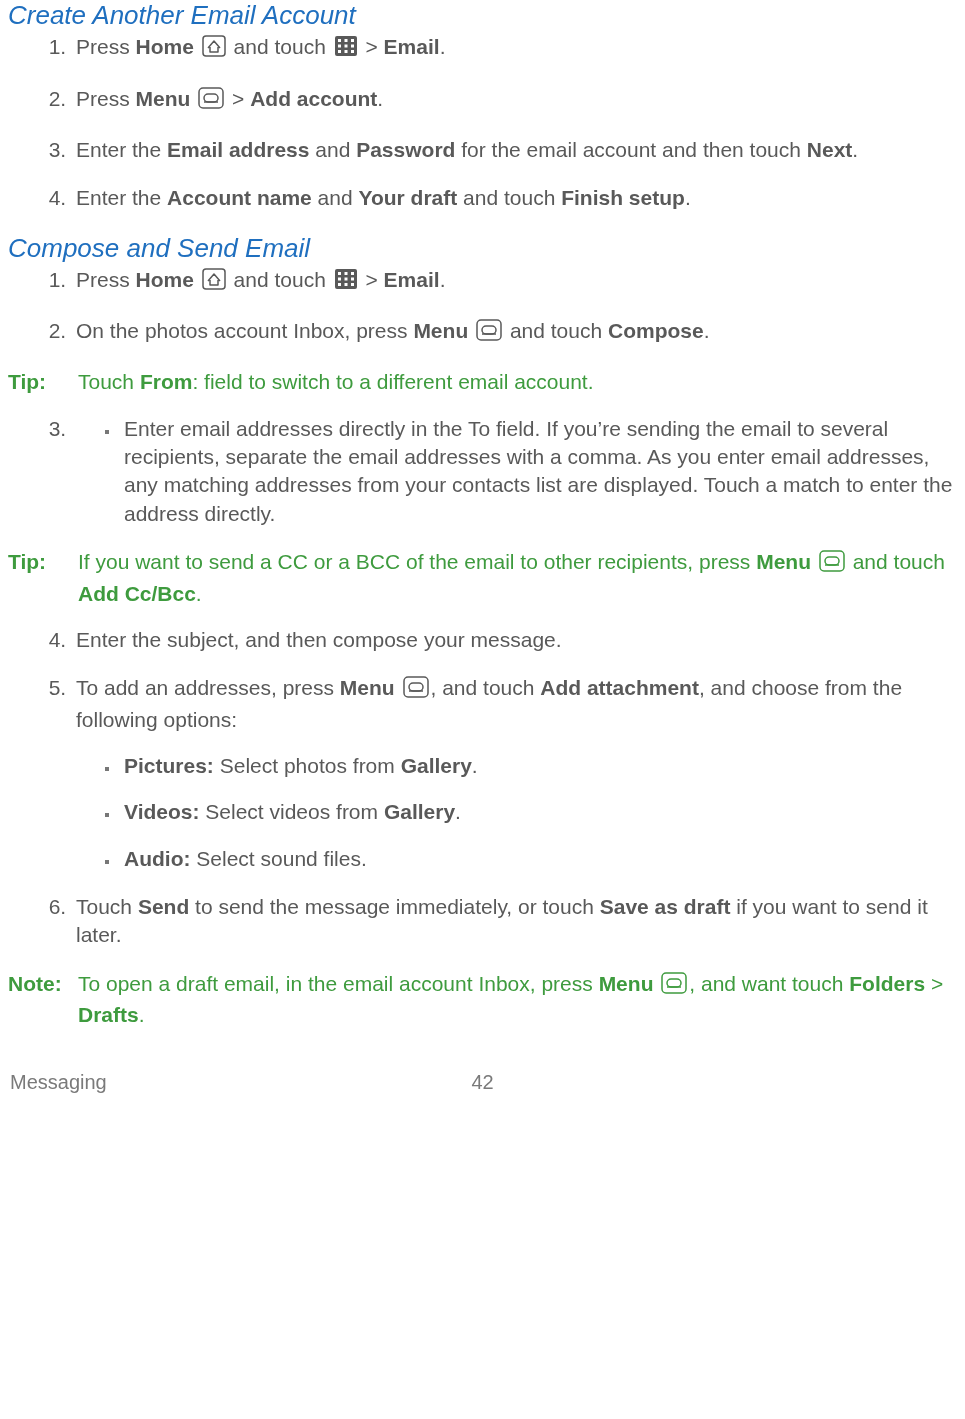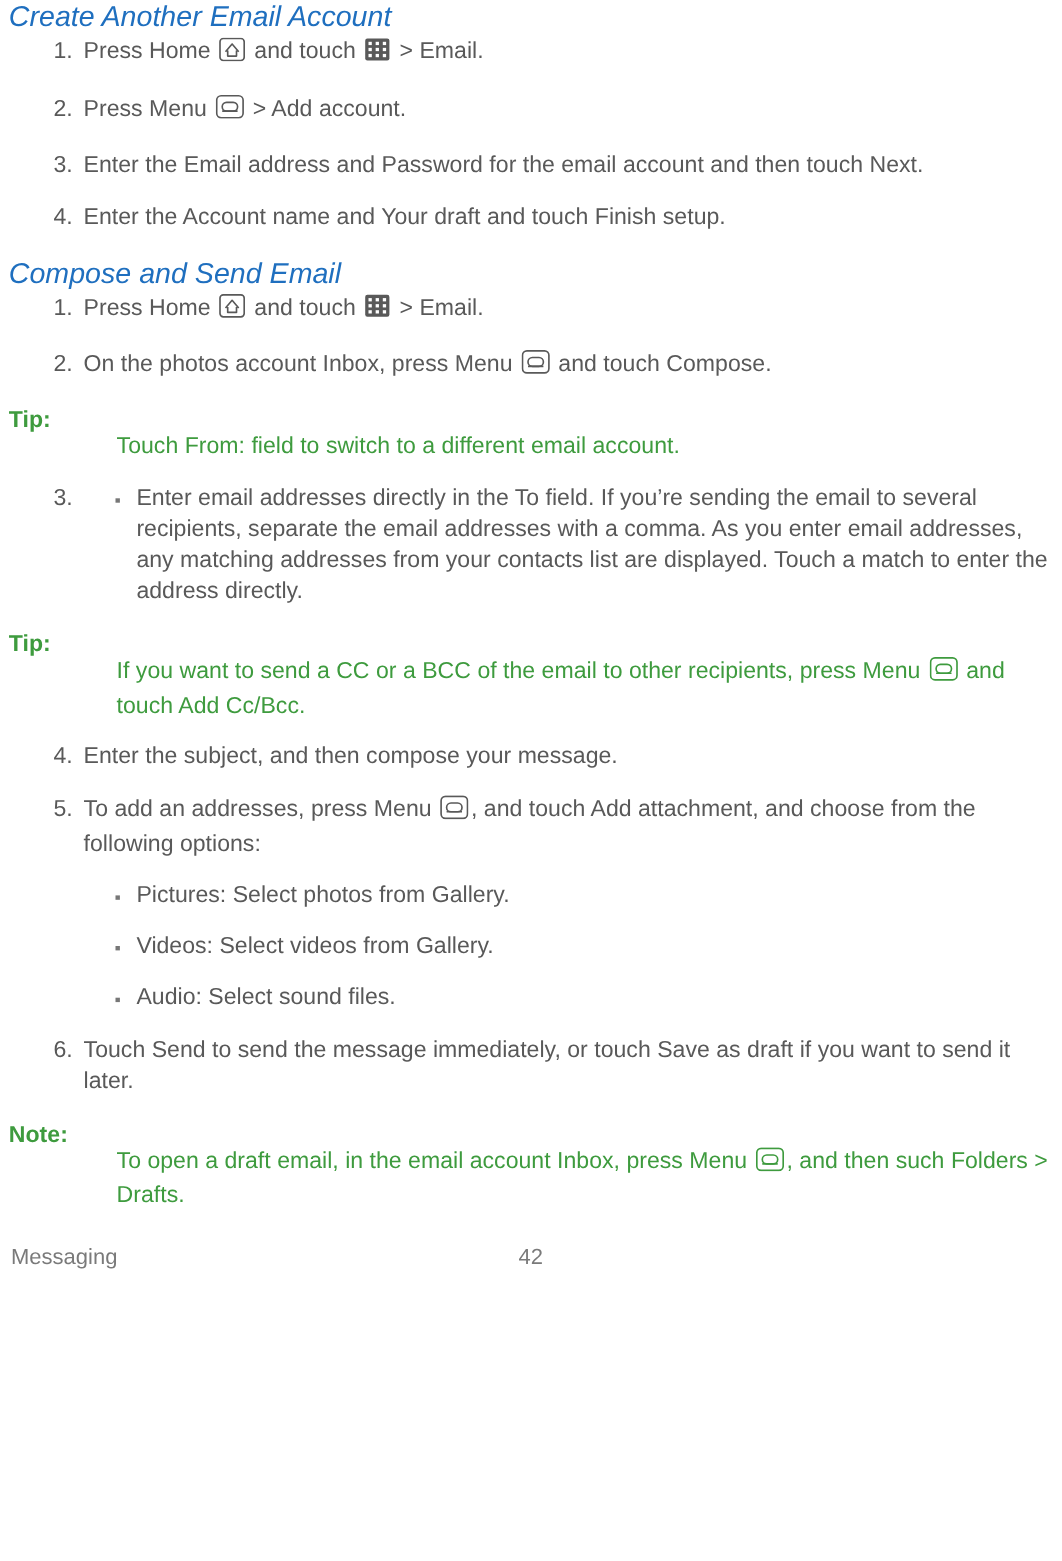--- a/index.html
+++ b/index.html
@@ -45,50 +45,48 @@
     padding-left: 4px;
   }
   ul.sub > li::marker {
     color: #777;
     font-size: 14px;
   }
   .callout {
     display: flex;
     margin: 0 0 18px 0;
     color: #3E9B3E;
-    gap: 28px;
   }
   .callout .label {
     flex: 0 0 70px;
     font-weight: bold;
   }
   .callout .body {
     flex: 1;
-    margin-top: 24px;
   }
   .icon {
     display: inline-block;
     vertical-align: -3px;
     margin: 0 2px;
   }
   .footer {
     display: flex;
     justify-content: space-between;
-    margin-top: 29px;
+    margin-top: 40px;
     color: #7a7a7a;
     font-size: 20px;
     padding: 0 2px;
   }
   .footer .pg {
     position: absolute;
     left: 50%;
     transform: translateX(-50%);
   }
   .footer-wrap { position: relative; }
-  b { font-weight: normal; color: #595959; text-align: center; }
+  b { font-weight: bold; color: #595959; text-align: center; }
   .callout b { color: #3E9B3E; }
 </style>
 </head>
 <body>
 
 <div class="page">
 
   <h2>Create Another Email Account</h2>
 
   <ol>
@@ -218,21 +216,21 @@
   </ol>
 
   <div class="callout">
     <div class="label">Note:</div>
     <div class="body">
       <span>To open a draft email, in the email account Inbox, press </span><b>Menu</b>
       <span class="icon"><svg width="26" height="22">
             <rect x="1" y="1" width="24" height="20" rx="4" ry="4" fill="none" stroke="#3E9B3E" stroke-width="1.5"></rect>
             <rect x="6" y="7" width="14" height="8" rx="4" ry="4" fill="none" stroke="#3E9B3E" stroke-width="1.5"></rect>
             <line x1="6" y1="15" x2="20" y2="15" stroke="#3E9B3E" stroke-width="1.5"></line>
-          </svg></span><span>, and then such </span><b>Folders</b><span> &gt; </span><b>Drafts</b><span>.</span>
+          </svg></span><span>, and want touch </span><b>Folders</b><span> &gt; </span><b>Drafts</b><span>.</span>
     </div>
   </div>
 
   <div class="footer-wrap">
     <div class="footer">
       <span>Messaging</span>
       <span class="pg">42</span>
       <span></span>
     </div>
   </div>

